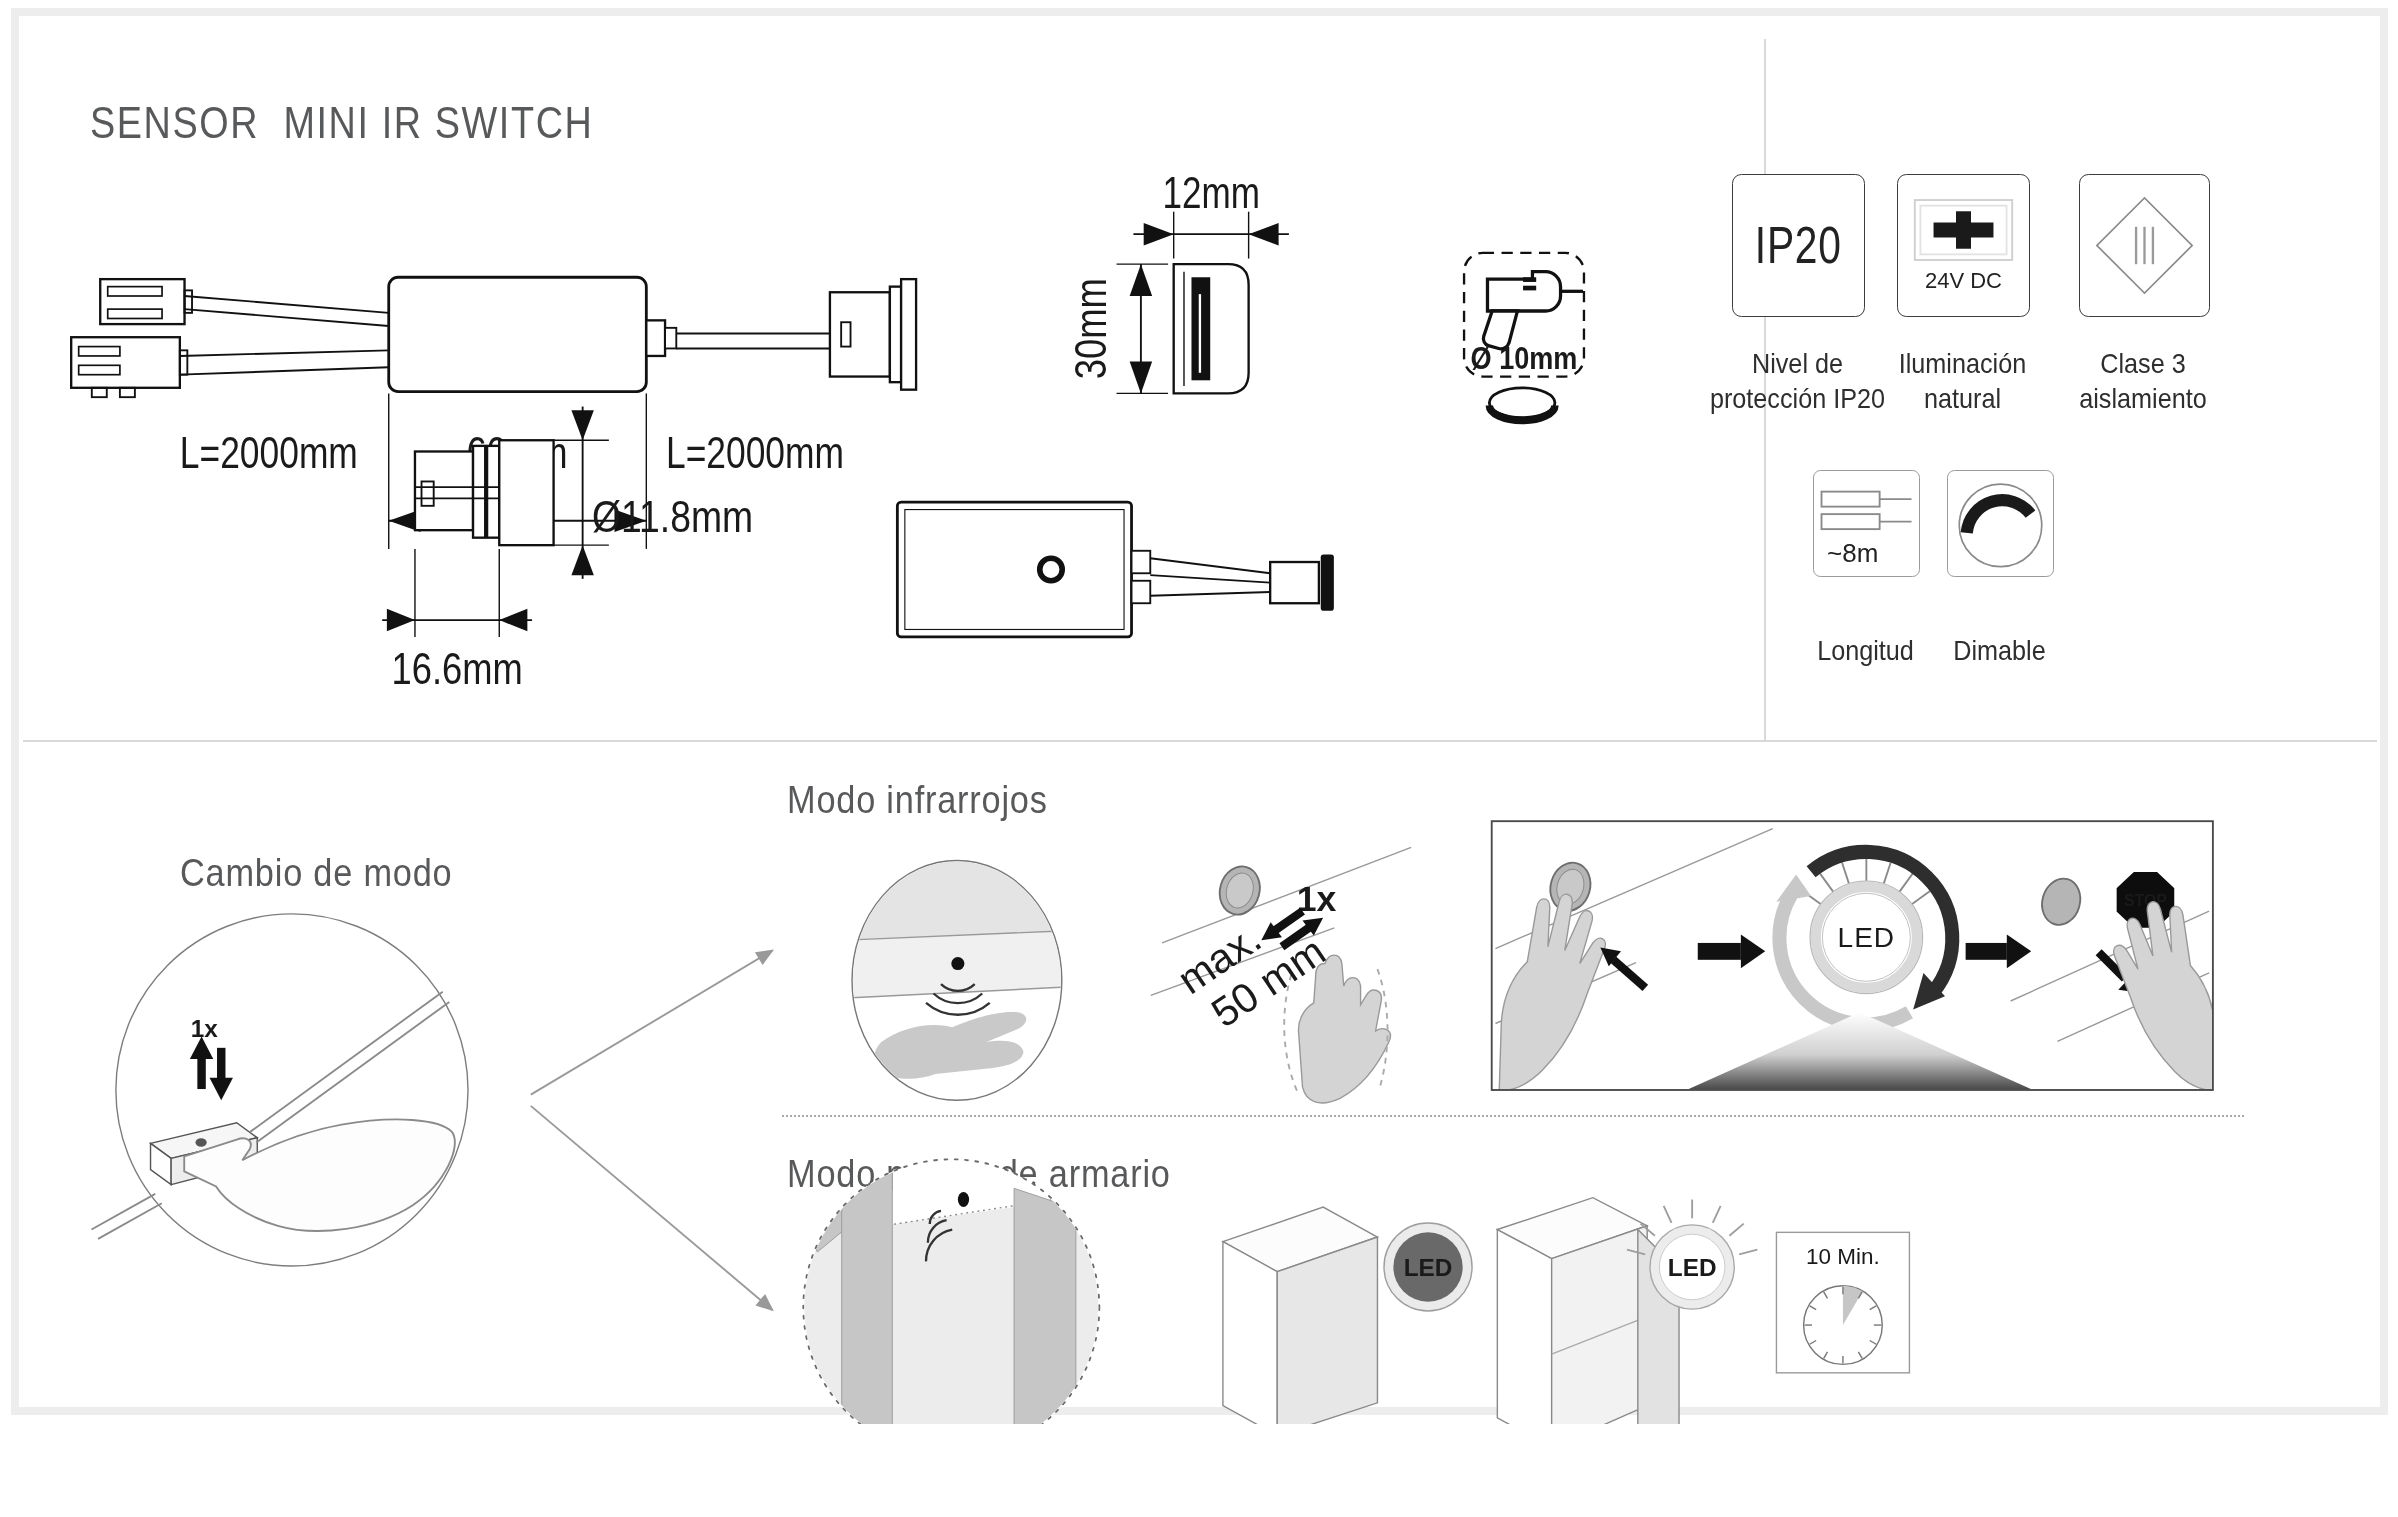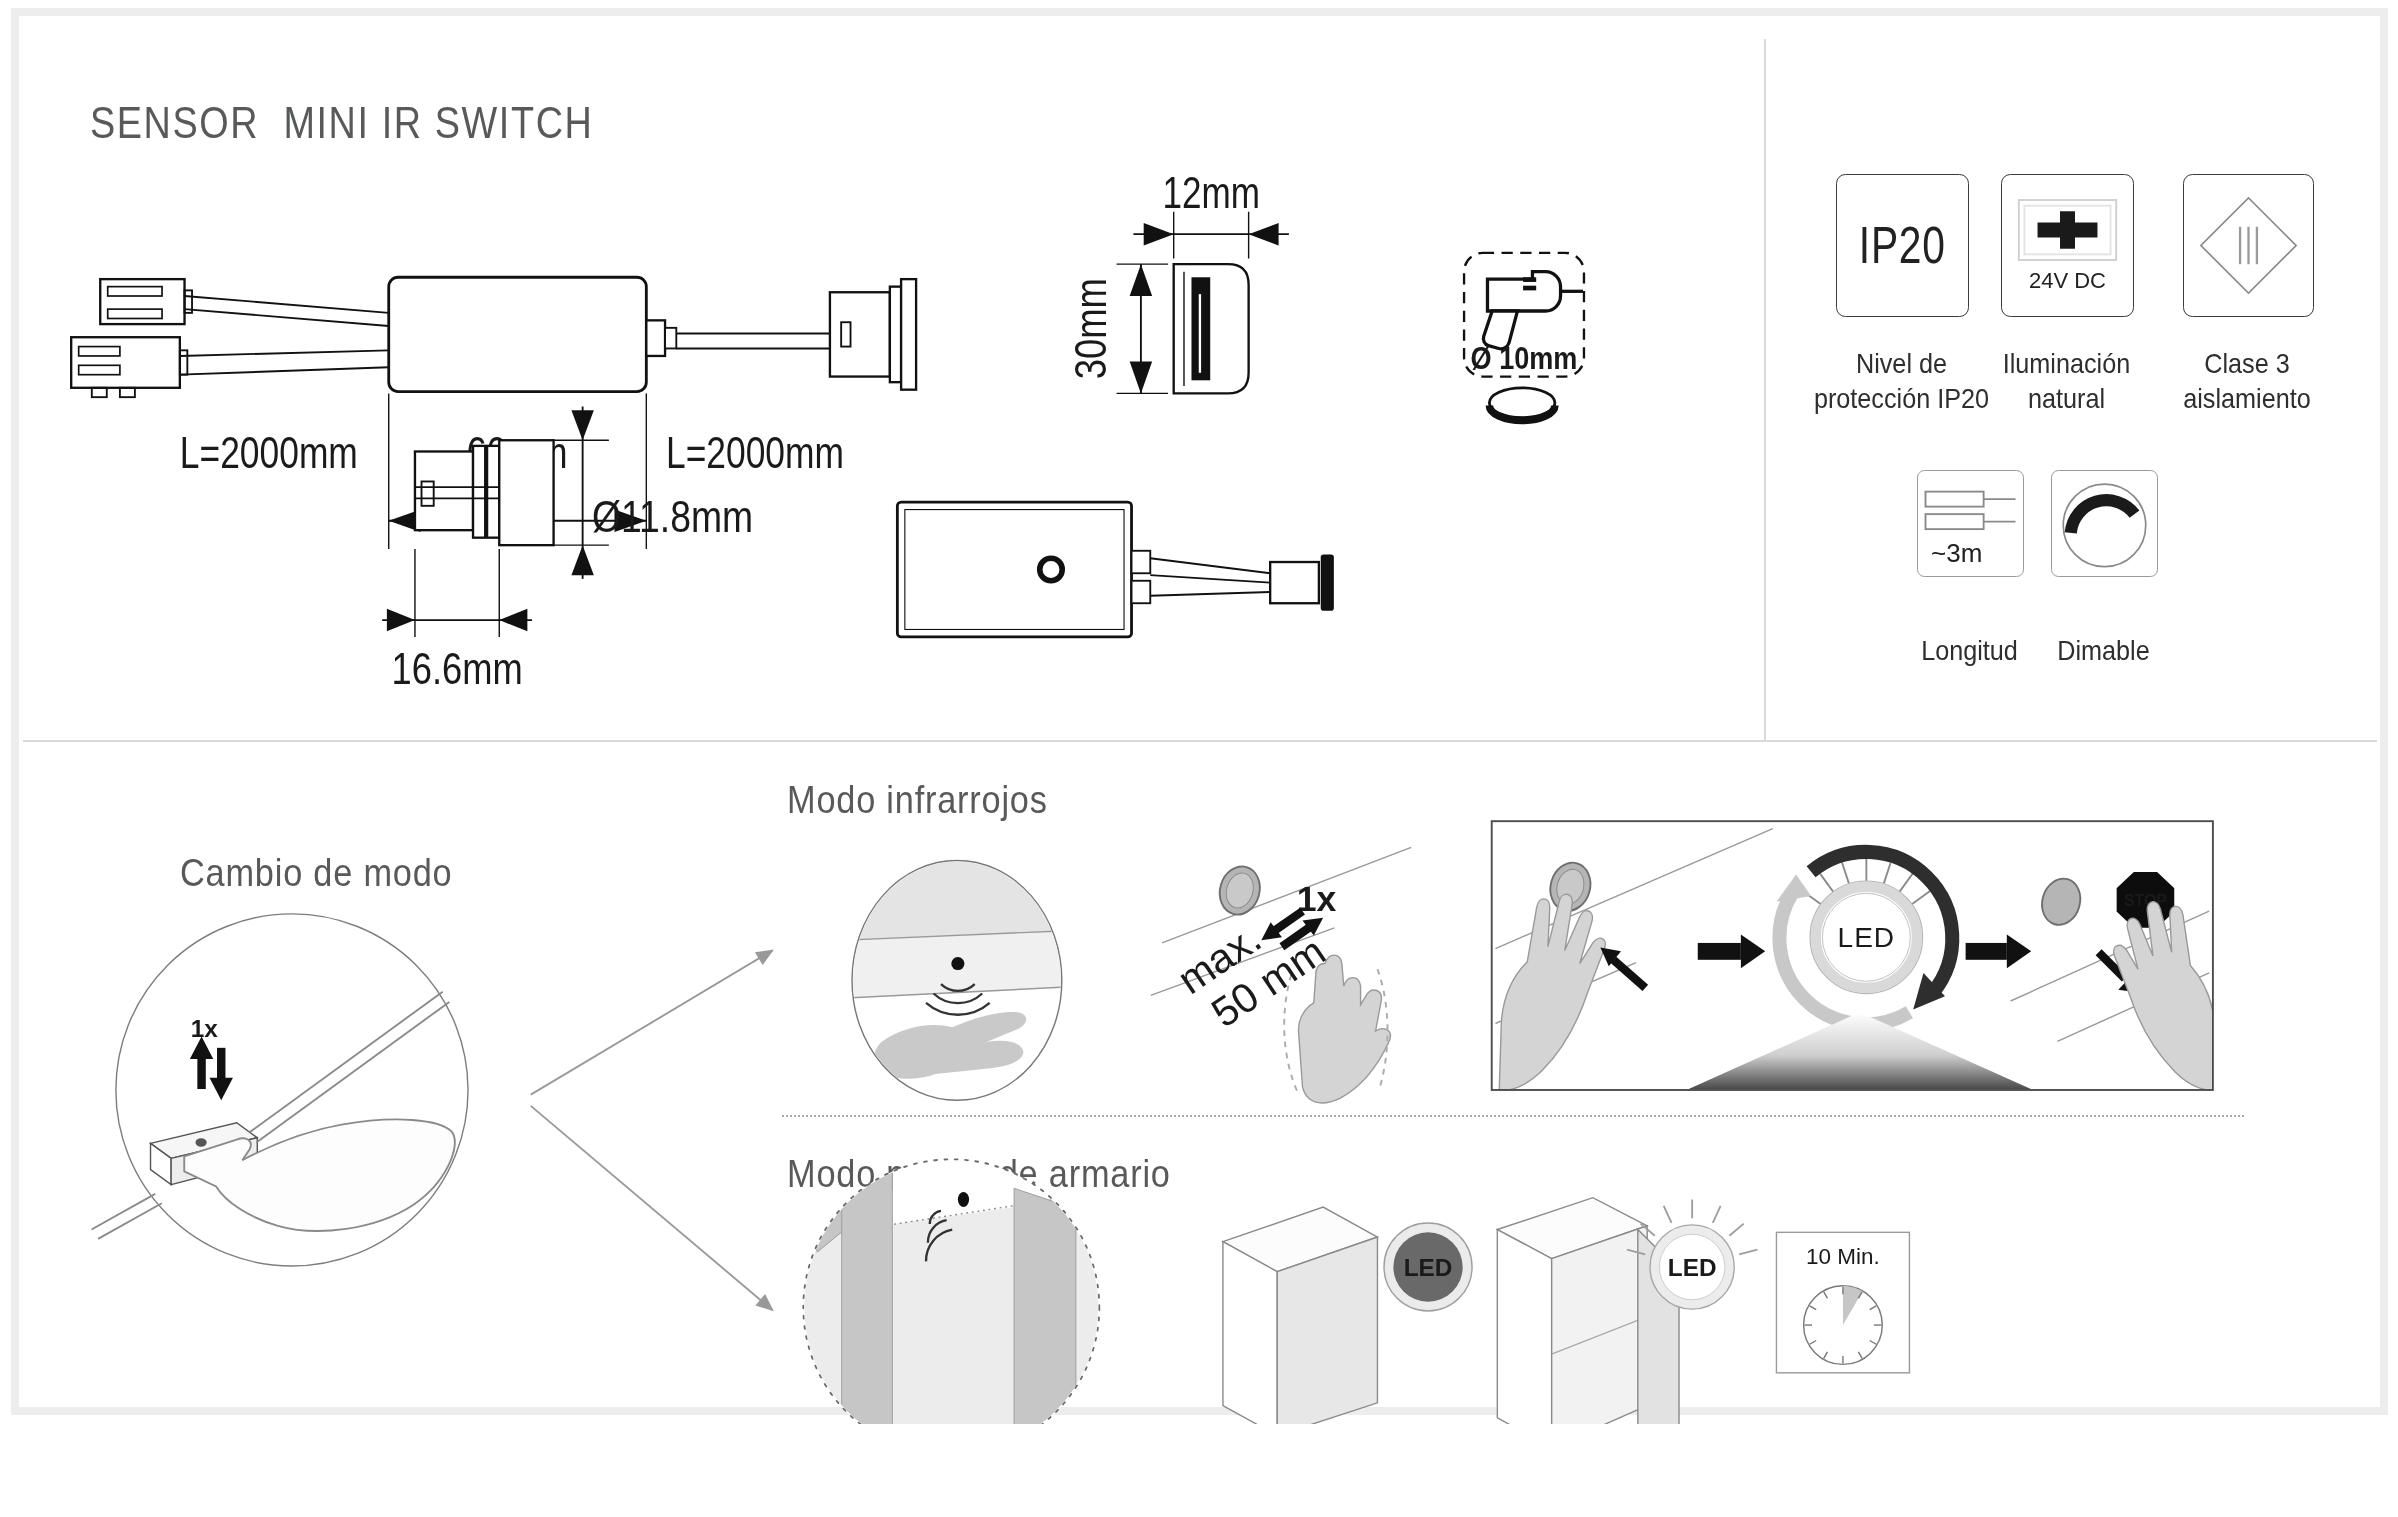--- a/index.html
+++ b/index.html
@@ -10,21 +10,21 @@
   .hdivider{position:absolute;left:22.5px;top:740px;width:2354px;height:1.9px;background:#d9d9d9;}
   .dotdivider{position:absolute;left:782px;top:1115px;width:1462px;border-top:2.8px dotted #aaa;}
   .title{position:absolute;left:90px;top:97px;font-size:45px;color:#58595b;letter-spacing:1.9px;
          white-space:pre;transform:scaleX(.84);transform-origin:left center;}
   .mode-title{position:absolute;font-size:39px;color:#58595b;letter-spacing:0.9px;
          transform:scaleX(.88);transform-origin:left center;white-space:nowrap;}
   svg{position:absolute;}
   svg text{font-family:"Liberation Sans",sans-serif;fill:#1a1a1a;}
   text.dim{font-size:48px;}
   text.bolddim{font-size:34px;font-weight:bold;}
-  .rightpanel{position:absolute;left:1761px;top:37px;width:637px;height:703px;}
+  .rightpanel{position:absolute;left:1657px;top:37px;width:637px;height:703px;}
   .specbox{position:absolute;border:1.9px solid #3c3c3c;border-radius:9.4px;background:#fff;
            display:flex;align-items:center;justify-content:center;flex-direction:column;}
   .specbox.light{border:1.9px solid #9a9a9a;border-radius:7.5px;}
   .ip20txt{font-size:51px;color:#222;transform:scaleX(.8);letter-spacing:0.9px;}
   .v24{font-size:22px;color:#222;margin-top:5.6px;}
   .speclabel{position:absolute;text-align:center;font-size:28px;line-height:1.25;color:#2e2e2e;
              transform:scaleX(.9);transform-origin:center top;}
   .m2m{position:absolute;left:13px;bottom:7.5px;font-size:26px;color:#222;}
 </style>
 </head>
@@ -169,21 +169,21 @@
     <div class="speclabel" style="left:207px;top:309px;width:197px">Iluminación natural</div>
     <div class="speclabel" style="left:397px;top:309px;width:178px">Clase 3 aislamiento</div>
 
     <div class="specbox light" style="left:156px;top:433px;width:105px;height:105px">
       <svg width="105" height="105" viewBox="0 0 112 112" style="position:static">
         <rect x="8" y="22" width="62" height="16" fill="#fff" stroke="#8a8a8a" stroke-width="2"></rect>
         <rect x="8" y="46" width="62" height="16" fill="#fff" stroke="#8a8a8a" stroke-width="2"></rect>
         <line x1="70" y1="30" x2="104" y2="30" stroke="#8a8a8a" stroke-width="2"></line>
         <line x1="70" y1="54" x2="104" y2="54" stroke="#8a8a8a" stroke-width="2"></line>
       </svg>
-      <span class="m2m">~3m</span>
+      <span class="m2m">~8m</span>
     </div>
     <div class="specbox light" style="left:290px;top:433px;width:105px;height:105px">
       <svg width="105" height="105" viewBox="0 0 112 112" style="position:static">
         <circle cx="56" cy="58" r="44" fill="#fff" stroke="#8a8a8a" stroke-width="1.8"></circle>
         <path d="M20,66 A38,38 0 0 1 88,46" fill="none" stroke="#1a1a1a" stroke-width="13"></path>
       </svg>
     </div>
     <div class="speclabel" style="left:138px;top:596px;width:141px">Longitud</div>
     <div class="speclabel" style="left:272px;top:596px;width:141px">Dimable</div>
   </div>

